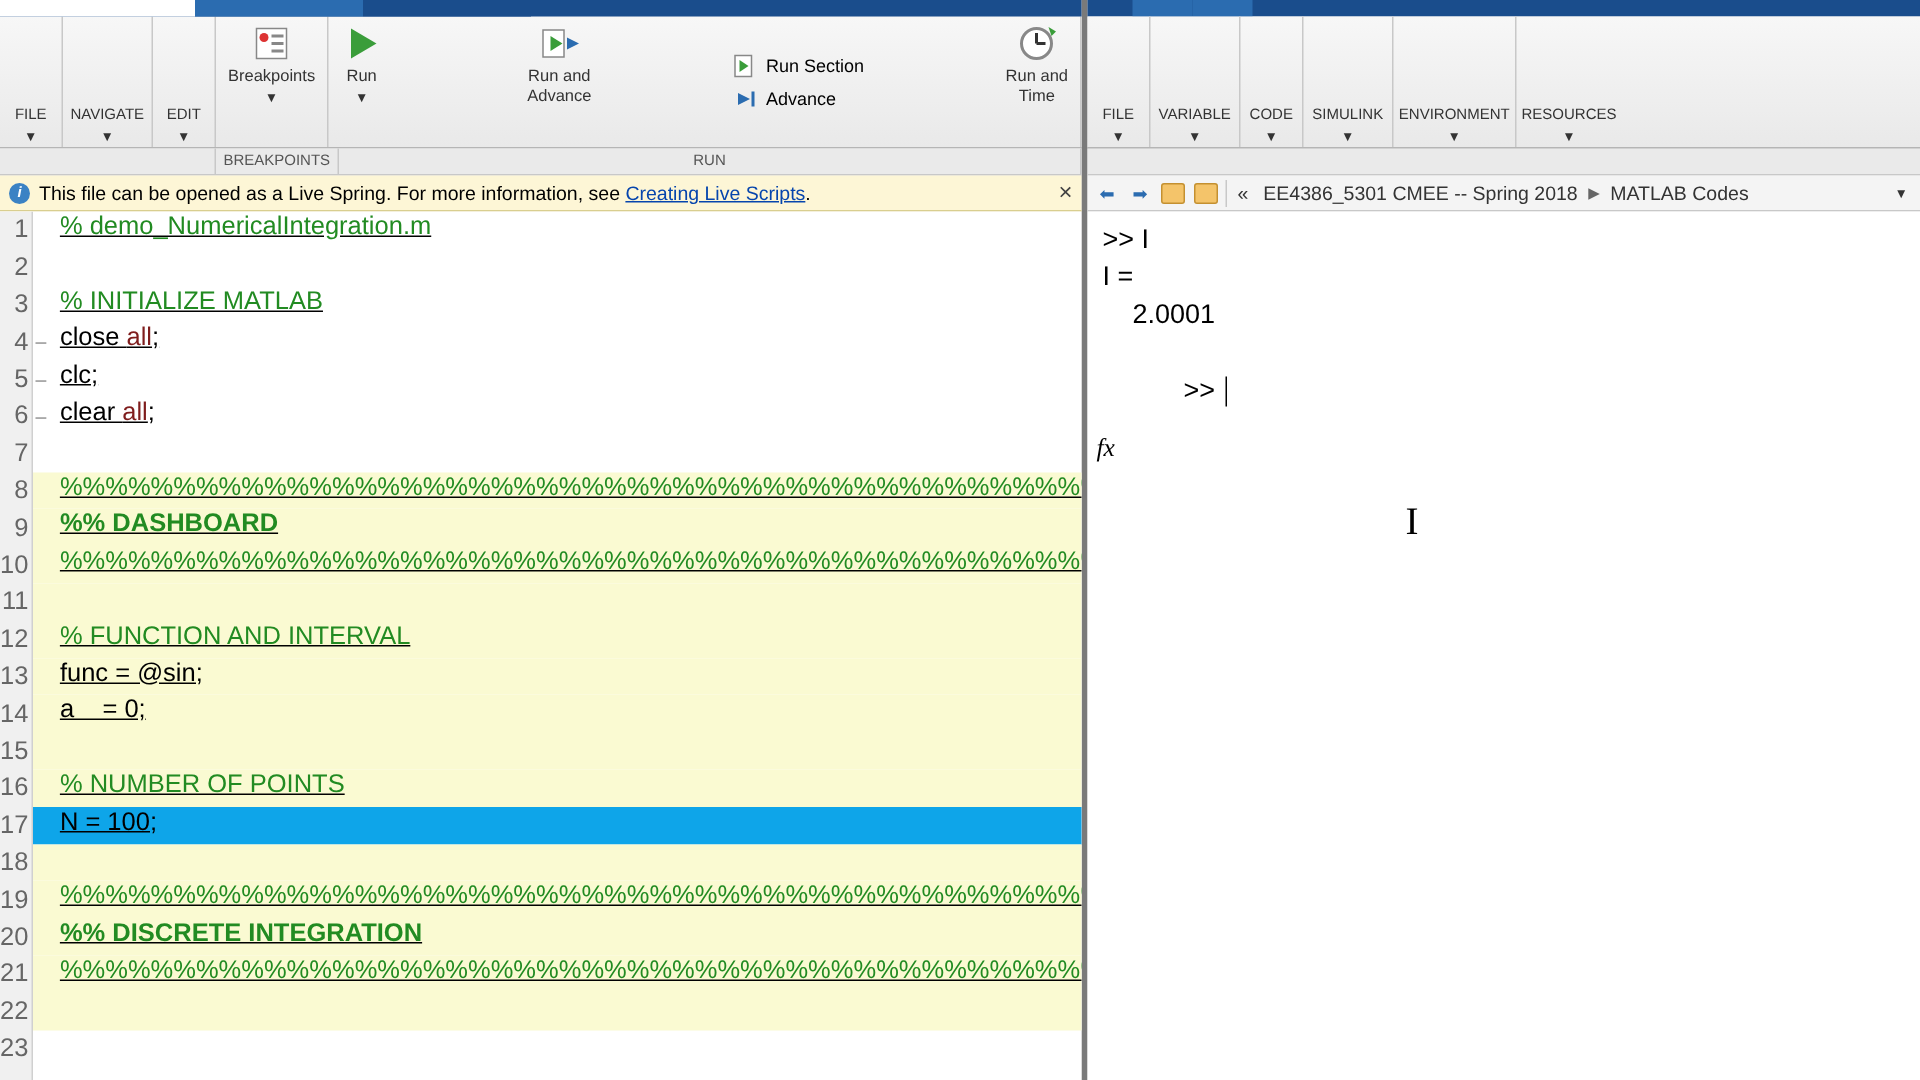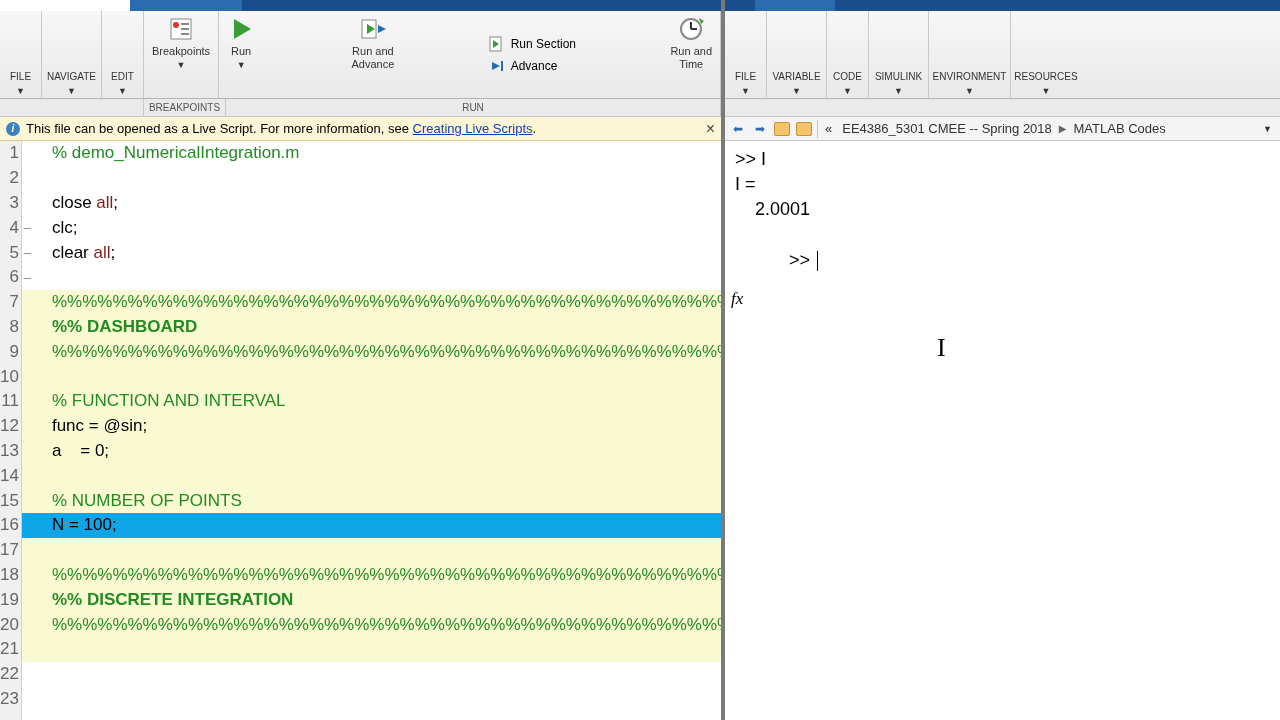--- a/index.html
+++ b/index.html
@@ -36,21 +36,21 @@
 .infobar .i-icon { width: 14px; height: 14px; border-radius: 50%; background: #3b82c4; color: #fff; font-size: 10px; font-weight: bold; display: flex; align-items: center; justify-content: center; margin-right: 6px; font-style: italic; }
 .infobar a { color: #0645ad; text-decoration: underline; }
 .infobar .close { position: absolute; right: 6px; top: 3px; font-size: 16px; color: #444; cursor: pointer; }
 
 
 .editor-wrap { flex: 1; display: flex; background: #fff; overflow: hidden; position: relative; }
 .gutter { width: 58px; background: #f0f0f0; border-right: 1px solid #d0d0d0; font-family: "Consolas","Courier New",monospace; font-size: 17px; color: #666; }
 .gutter .ln { height: 24.8px; display: flex; align-items: center; justify-content: flex-end; padding-right: 2px; position: relative; }
 .gutter .dash::after { content: "–"; position: absolute; right: -10px; color: #888; font-size: 13px; }
 .code { flex: 1; font-family: "Consolas","Courier New",monospace; font-size: 17px; position: relative; }
-.code .row { height: 24.8px; display: flex; align-items: center; padding-left: 30px; white-space: pre; }
+.code .row { height: 24.8px; display: flex; align-items: flex-start; padding-left: 18px; white-space: pre; text-decoration: underline; }
 .code .cell-bg { background: #fafad2; }
 .code .cell-current { background: #0ea5e9; }
 .c-comment { color: #228b22; }
 .c-bold { font-weight: bold; }
 .c-kw { color: #7f1d1d; }
 .c-txt { color: #000; }
 
 
 .toolstrip-r { height: 88px; background: linear-gradient(#f7f7f7,#e9e9e9); border-bottom: 1px solid #b5b5b5; display: flex; position: relative; }
 .toolstrip-r .ts-small { border-right: 1px solid #c8c8c8; }
@@ -173,21 +173,21 @@
 
   <div class="section-labels">
     <div style="width:144px"></div>
     <div style="width:82px">BREAKPOINTS</div>
     <div style="flex:1">RUN</div>
   </div>
 
   <div class="infobar">
     <span class="i-icon">i</span>
     <span>
-      <span>This file can be opened as a Live Script. For more information, see </span><a href="#">Creating Live Scripts</a><span>.</span>
+      <span>This file can be opened as a Live Spring. For more information, see </span><a href="#">Creating Live Scripts</a><span>.</span>
     </span>
     <span class="close">×</span>
   </div>
 
   <div class="editor-wrap">
     <div class="gutter" id="gutter">
         <div class="ln">1</div>
         <div class="ln">2</div>
         <div class="ln">3</div>
         <div class="ln dash">4</div>
@@ -207,20 +207,21 @@
         <div class="ln dash">18</div>
         <div class="ln">19</div>
         <div class="ln">20</div>
         <div class="ln">21</div>
         <div class="ln">22</div>
         <div class="ln">23</div>
       </div>
     <div class="code" id="code">
         <div class="row "><span class="c-comment">% demo_NumericalIntegration.m</span></div>
         <div class="row "></div>
+        <div class="row "><span class="c-comment">% INITIALIZE MATLAB</span></div>
         <div class="row "><span class="c-txt">close </span><span class="c-kw">all</span><span class="c-txt">;</span></div>
         <div class="row "><span class="c-txt">clc;</span></div>
         <div class="row "><span class="c-txt">clear </span><span class="c-kw">all</span><span class="c-txt">;</span></div>
         <div class="row "></div>
         <div class="row cell-bg"><span class="c-comment">%%%%%%%%%%%%%%%%%%%%%%%%%%%%%%%%%%%%%%%%%%%%%%%%%%%%%%%%</span></div>
         <div class="row cell-bg"><span class="c-comment c-bold">%% DASHBOARD</span></div>
         <div class="row cell-bg"><span class="c-comment">%%%%%%%%%%%%%%%%%%%%%%%%%%%%%%%%%%%%%%%%%%%%%%%%%%%%%%%%</span></div>
         <div class="row cell-bg"></div>
         <div class="row cell-bg"><span class="c-comment">% FUNCTION AND INTERVAL</span></div>
         <div class="row cell-bg"><span class="c-txt">func = @sin;</span></div>

